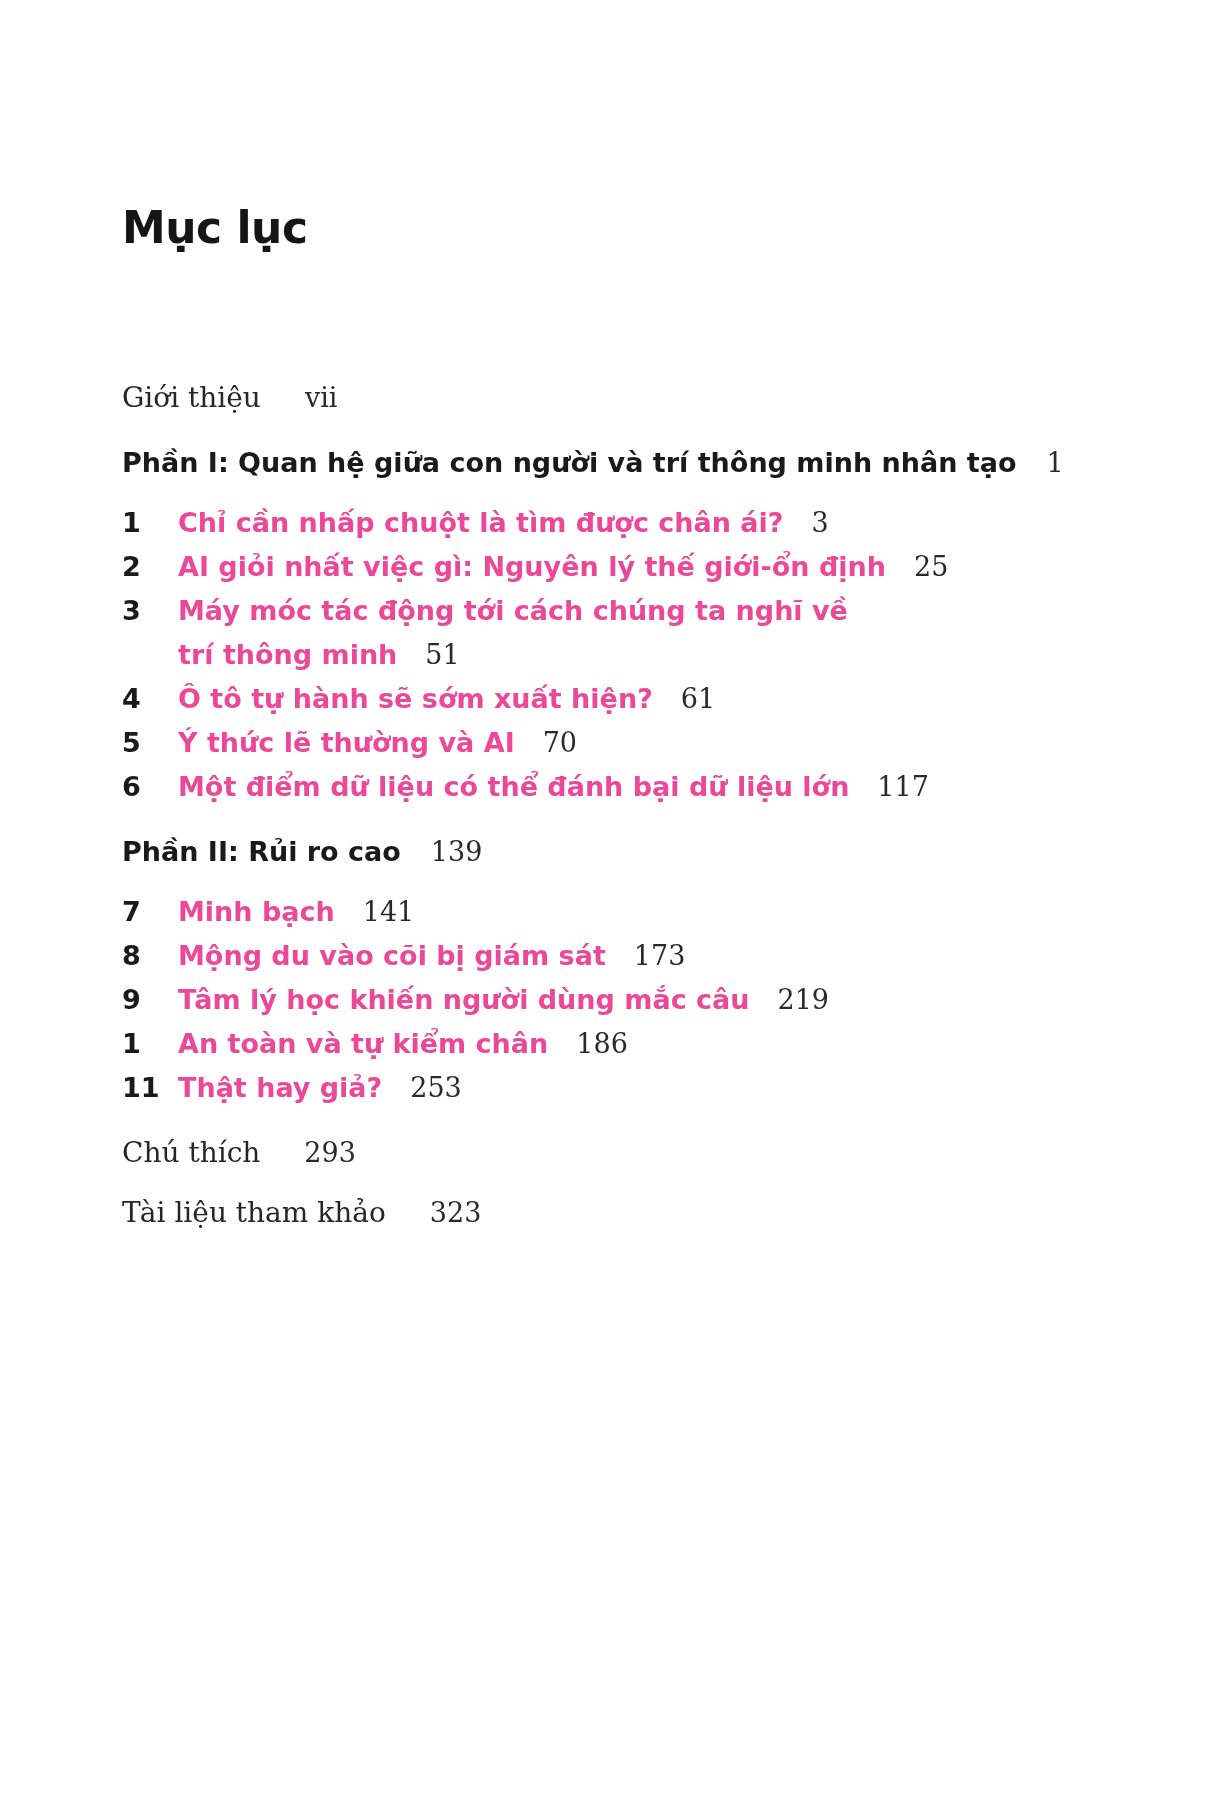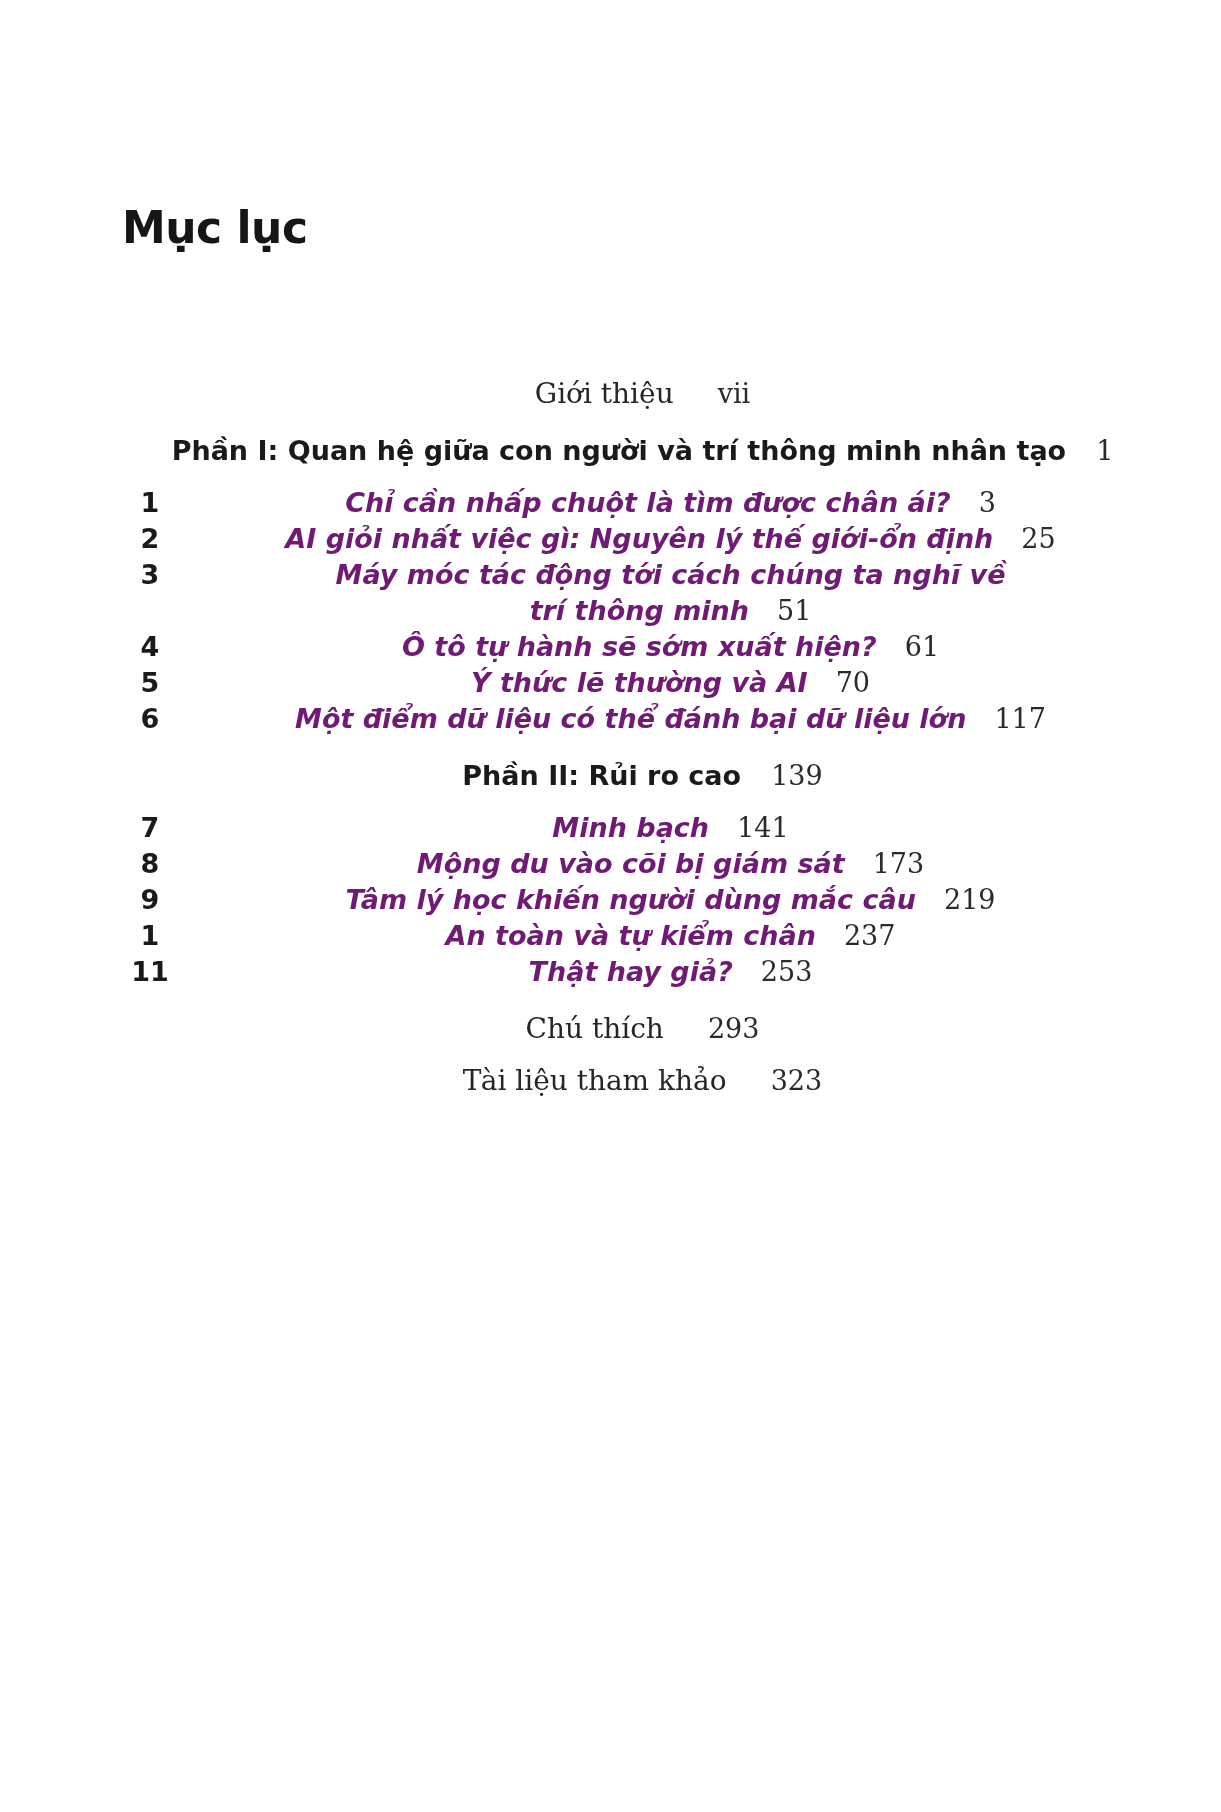--- a/index.html
+++ b/index.html
@@ -26,22 +26,21 @@
     font-size: 44px;
     line-height: 52px;
     letter-spacing: -0.5px;
     color: #161616;
     margin-bottom: 122px;
   }
 
   
   .row {
     font-size: 27px;
-    line-height: 36px;
-    text-align: center;
+    line-height: 44px;
   }
 
   
   .serif-entry {
     font-family: "DejaVu Serif", serif;
     font-weight: 400;
     font-size: 28px;
     color: #262626;
   }
   .serif-entry .page-num { margin-left: 44px; }
@@ -65,23 +64,22 @@
     font-family: "DejaVu Sans", sans-serif;
     font-weight: 700;
     color: #1a1a1a;
   }
   .chapter-body {
     flex: 1 1 auto;
   }
   .chapter-title {
     font-family: "DejaVu Sans", sans-serif;
     font-weight: 700;
-    color: #701a75;
+    color: #ec4899;
     white-space: pre-line;
-    font-style: italic;
   }
 
   .page-num {
     font-family: "DejaVu Serif", serif;
     font-weight: 400;
     font-size: 27px;
     color: #2a2a2a;
     margin-left: 28px;
   }
 
@@ -151,21 +149,21 @@
       <span class="chapter-body"><span class="chapter-title">Mộng du vào cõi bị giám sát</span><span class="page-num">173</span></span>
     </div>
 
     <div class="row chapter-row">
       <span class="chapter-num">9</span>
       <span class="chapter-body"><span class="chapter-title">Tâm lý học khiến người dùng mắc câu</span><span class="page-num">219</span></span>
     </div>
 
     <div class="row chapter-row">
       <span class="chapter-num">1</span>
-      <span class="chapter-body"><span class="chapter-title">An toàn và tự kiểm chân</span><span class="page-num">237</span></span>
+      <span class="chapter-body"><span class="chapter-title">An toàn và tự kiểm chân</span><span class="page-num">186</span></span>
     </div>
 
     <div class="row chapter-row">
       <span class="chapter-num">11</span>
       <span class="chapter-body"><span class="chapter-title">Thật hay giả?</span><span class="page-num">253</span></span>
     </div>
 
     <div class="back-matter">
       <div class="row serif-entry">
         <span>Chú thích</span><span class="page-num">293</span>

